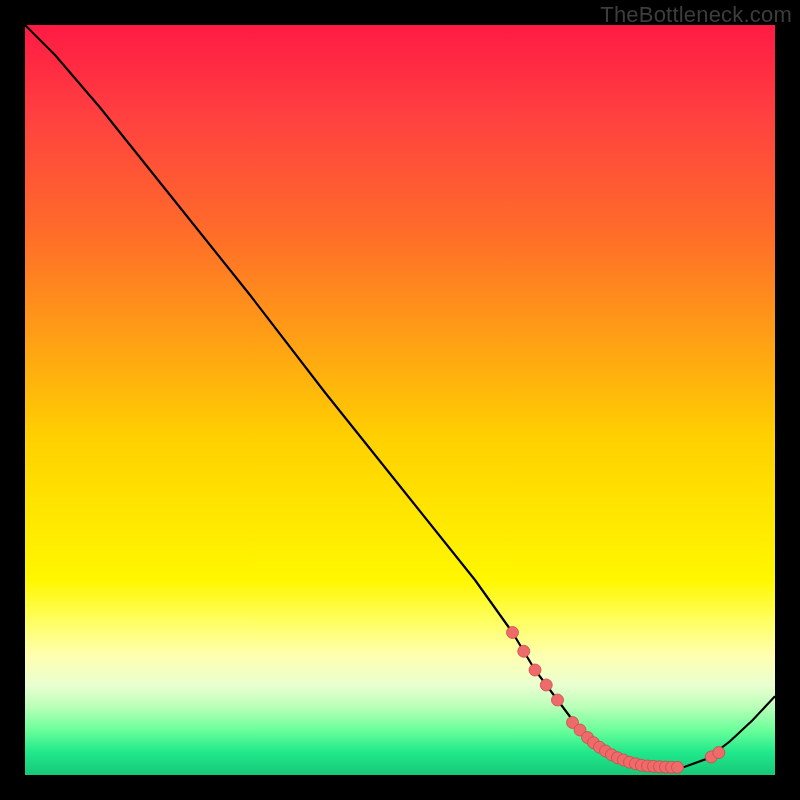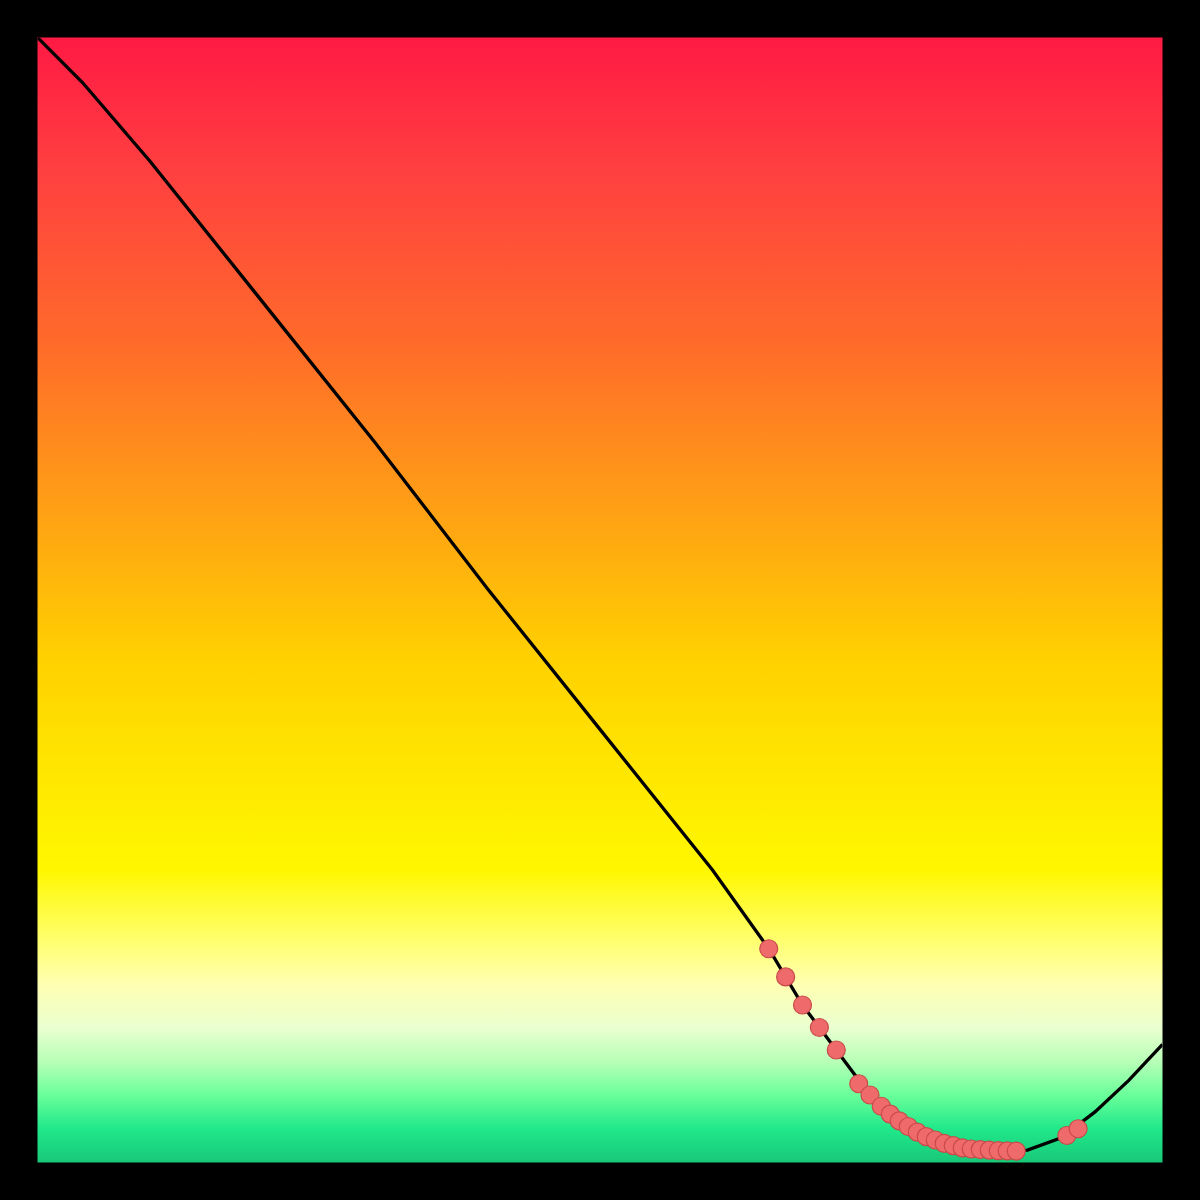--- a/index.html
+++ b/index.html
@@ -86,13 +86,14 @@
           <circle cx="628.50" cy="741.38" r="6" fill="#ef6b6b" stroke="#c94a4a" stroke-width="0.8"></circle>
           <circle cx="634.50" cy="741.75" r="6" fill="#ef6b6b" stroke="#c94a4a" stroke-width="0.8"></circle>
           <circle cx="640.50" cy="742.13" r="6" fill="#ef6b6b" stroke="#c94a4a" stroke-width="0.8"></circle>
           <circle cx="646.50" cy="742.27" r="6" fill="#ef6b6b" stroke="#c94a4a" stroke-width="0.8"></circle>
           <circle cx="652.50" cy="742.35" r="6" fill="#ef6b6b" stroke="#c94a4a" stroke-width="0.8"></circle>
           <circle cx="686.25" cy="732.00" r="6" fill="#ef6b6b" stroke="#c94a4a" stroke-width="0.8"></circle>
           <circle cx="693.75" cy="727.50" r="6" fill="#ef6b6b" stroke="#c94a4a" stroke-width="0.8"></circle>
         </g>
     </svg>
   </div>
+  <div class="watermark">TheBottleneck.com</div>
 </div>
 
 </body></html>

